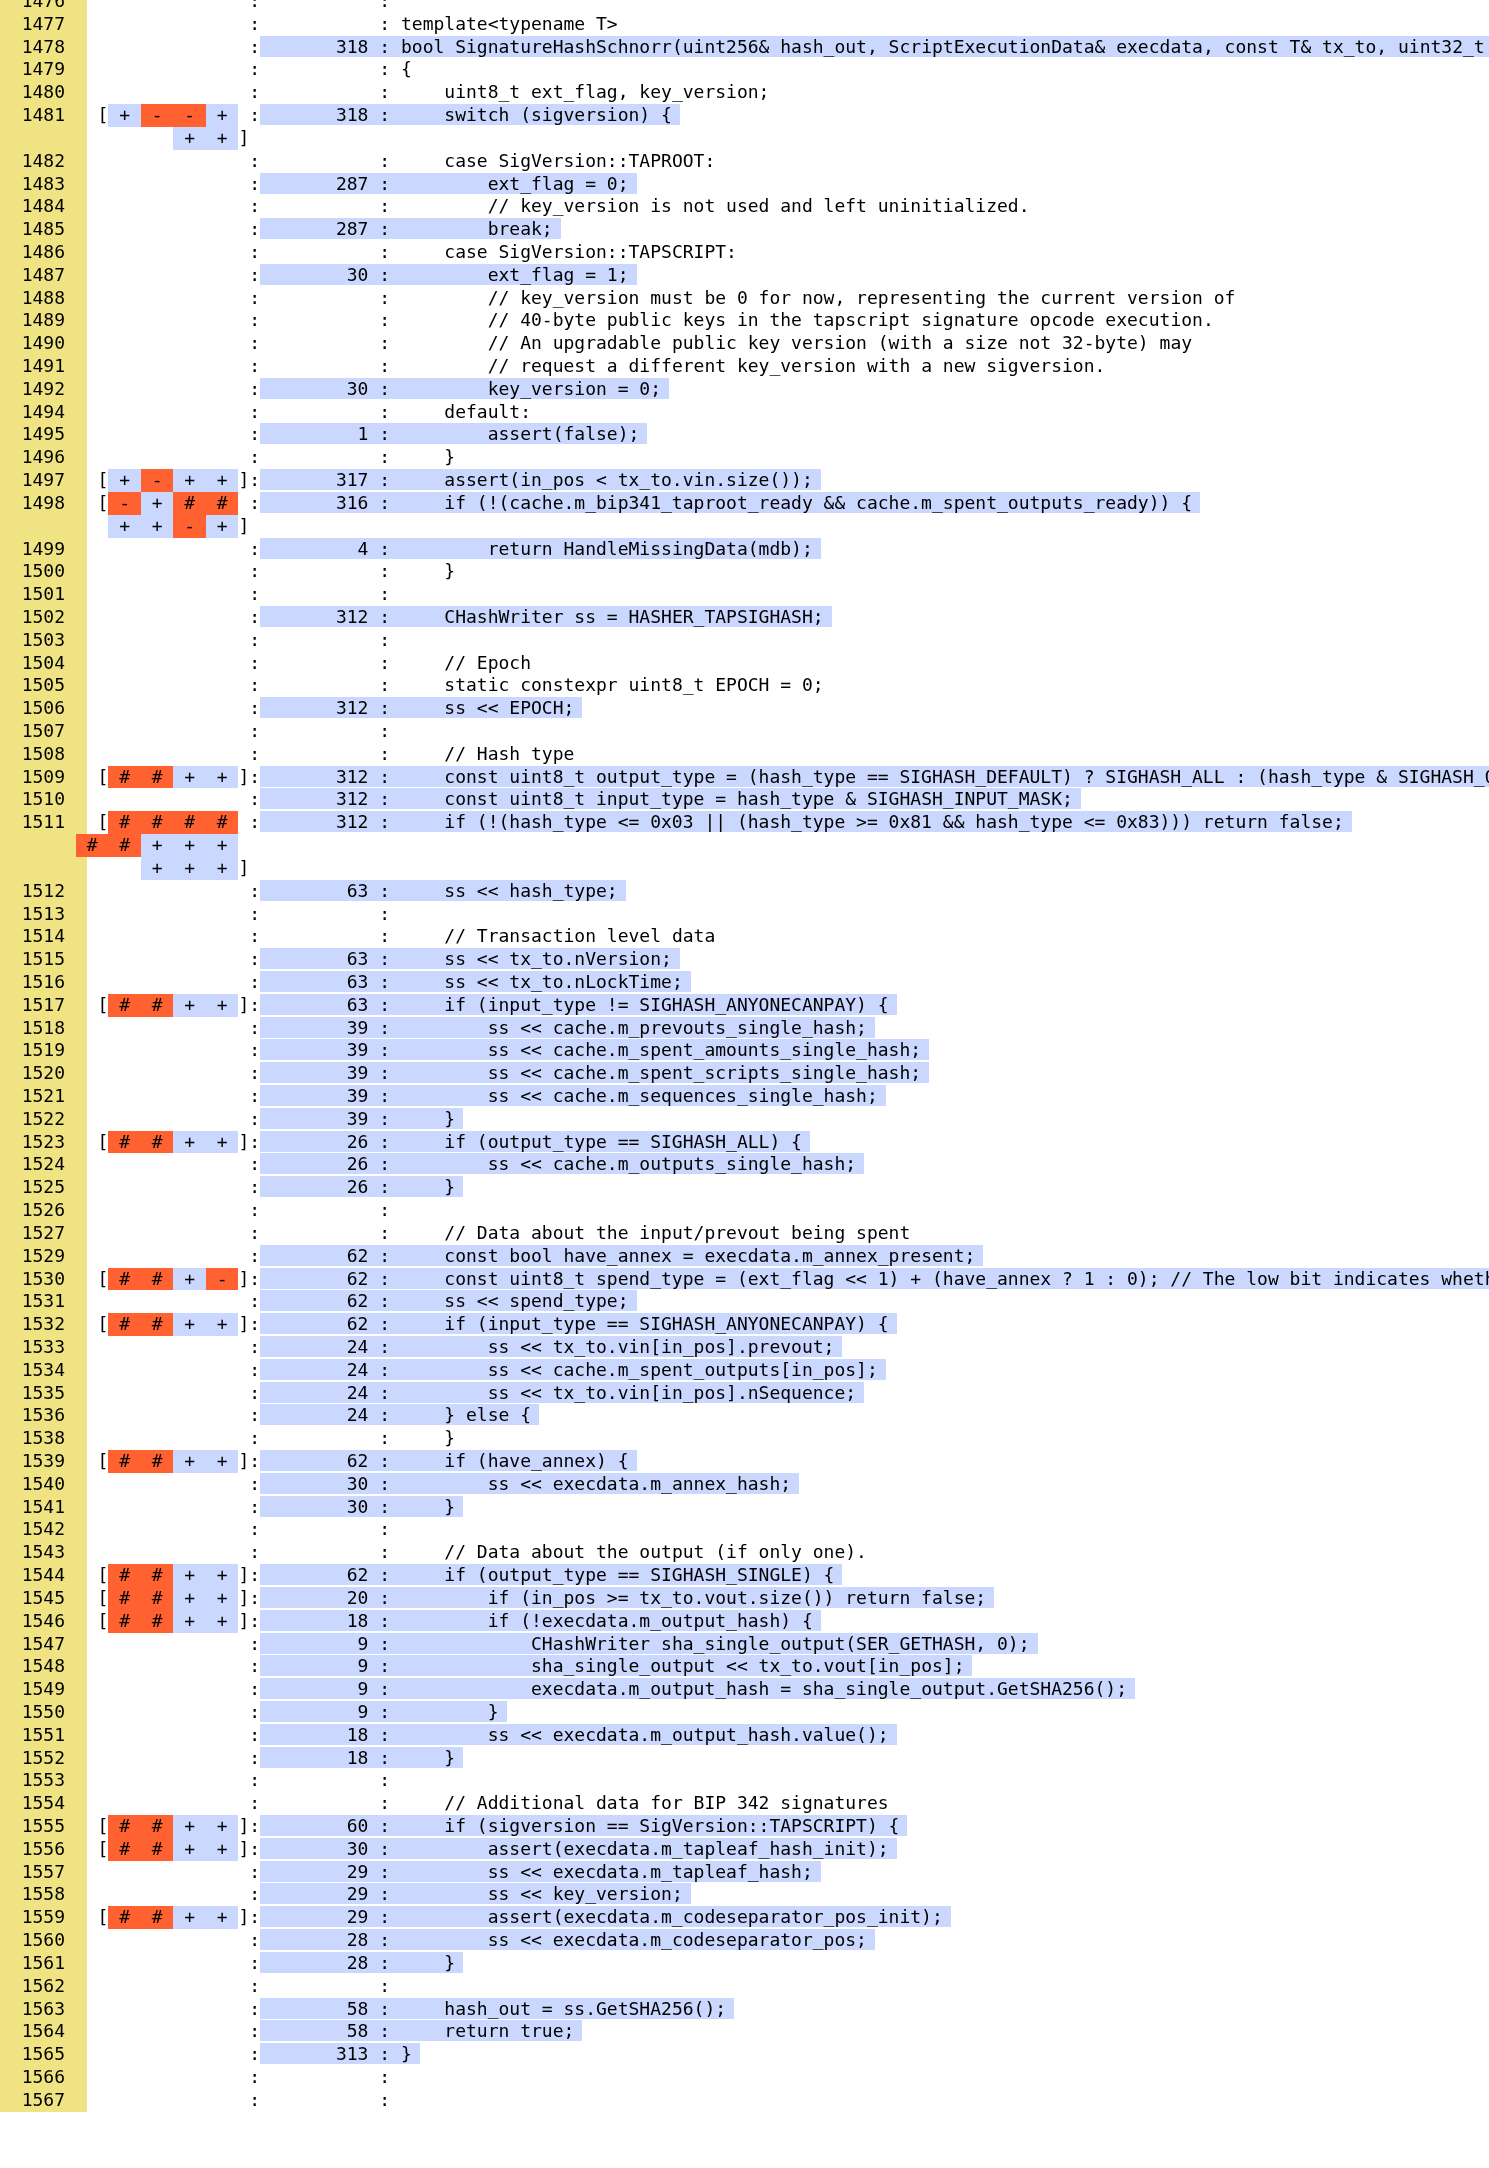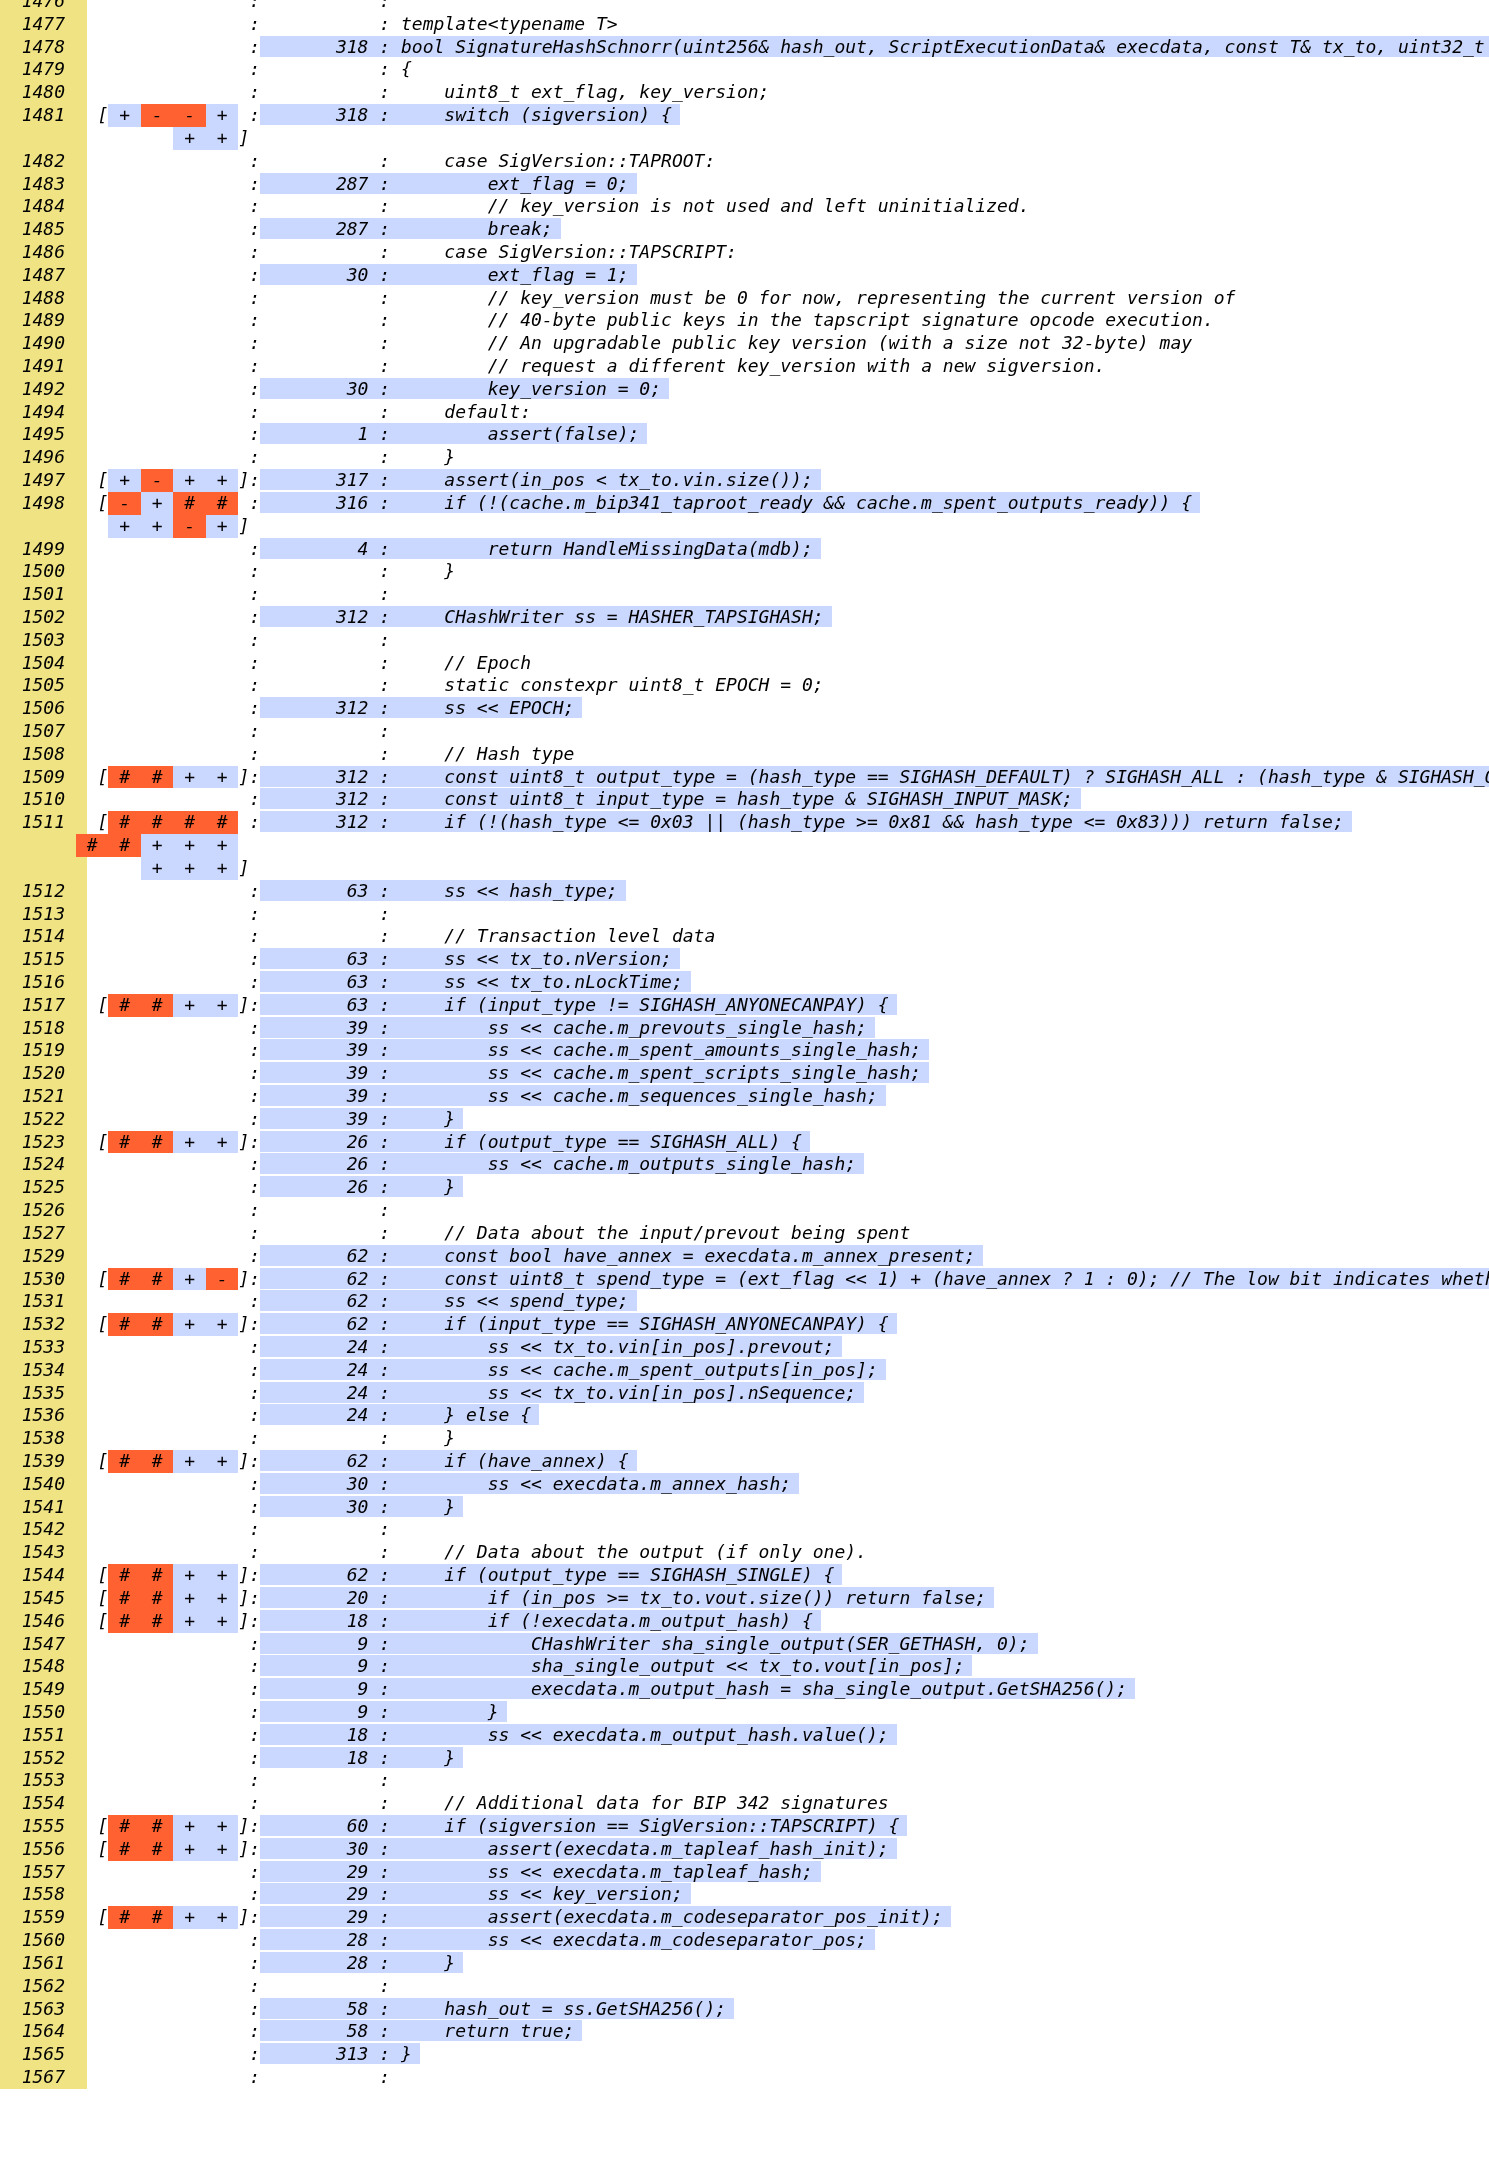--- a/index.html
+++ b/index.html
@@ -1,19 +1,19 @@
 <!DOCTYPE html>
 <html><head>
 <meta charset="utf-8">
 <style>
   html,body{margin:0;padding:0;background:#fff;}
   .page{
     position:relative;width:1489px;height:2168px;overflow:hidden;background:#fff;
     font-family:"DejaVu Sans Mono","Liberation Mono",monospace;
-    font-size:18px;line-height:22.82px;color:var(--fg,#000);font-style:italic;
+    font-size:18px;line-height:22.82px;color:var(--fg,#000);
   }
   .rows{position:absolute;left:0;top:-10px;width:100%;}
   .row{white-space:pre;height:22.82px;}
   .ln{
     display:inline-block;width:8ch;height:22.82px;vertical-align:top;
     background:var(--ln-bg,#EFE383);text-align:right;box-sizing:border-box;padding-right:2ch;
   }
   .cell{
     display:inline-block;width:3ch;height:22.82px;vertical-align:top;text-align:center;
   }
@@ -112,15 +112,16 @@
       <div class="row"><span class="ln">1556</span><span class="cellgroup"> [<span class="cell nottaken">#</span><span class="cell nottaken">#</span><span class="cell taken">+</span><span class="cell taken">+</span>]:</span><span class="cov">        30 :         assert(execdata.m_tapleaf_hash_init);</span></div>
       <div class="row"><span class="ln">1557</span>               :<span class="cov">        29 :         ss &lt;&lt; execdata.m_tapleaf_hash;</span></div>
       <div class="row"><span class="ln">1558</span>               :<span class="cov">        29 :         ss &lt;&lt; key_version;</span></div>
       <div class="row"><span class="ln">1559</span><span class="cellgroup"> [<span class="cell nottaken">#</span><span class="cell nottaken">#</span><span class="cell taken">+</span><span class="cell taken">+</span>]:</span><span class="cov">        29 :         assert(execdata.m_codeseparator_pos_init);</span></div>
       <div class="row"><span class="ln">1560</span>               :<span class="cov">        28 :         ss &lt;&lt; execdata.m_codeseparator_pos;</span></div>
       <div class="row"><span class="ln">1561</span>               :<span class="cov">        28 :     }</span></div>
       <div class="row"><span class="ln">1562</span>               :<span class="plainsrc">           : </span></div>
       <div class="row"><span class="ln">1563</span>               :<span class="cov">        58 :     hash_out = ss.GetSHA256();</span></div>
       <div class="row"><span class="ln">1564</span>               :<span class="cov">        58 :     return true;</span></div>
       <div class="row"><span class="ln">1565</span>               :<span class="cov">       313 : }</span></div>
+      <div class="row"><span class="ln">1566</span>               :<span class="plainsrc">           : </span></div>
       <div class="row"><span class="ln">1567</span>               :<span class="plainsrc">           : </span></div>
     </div>
 </div>
 
 </body></html>

